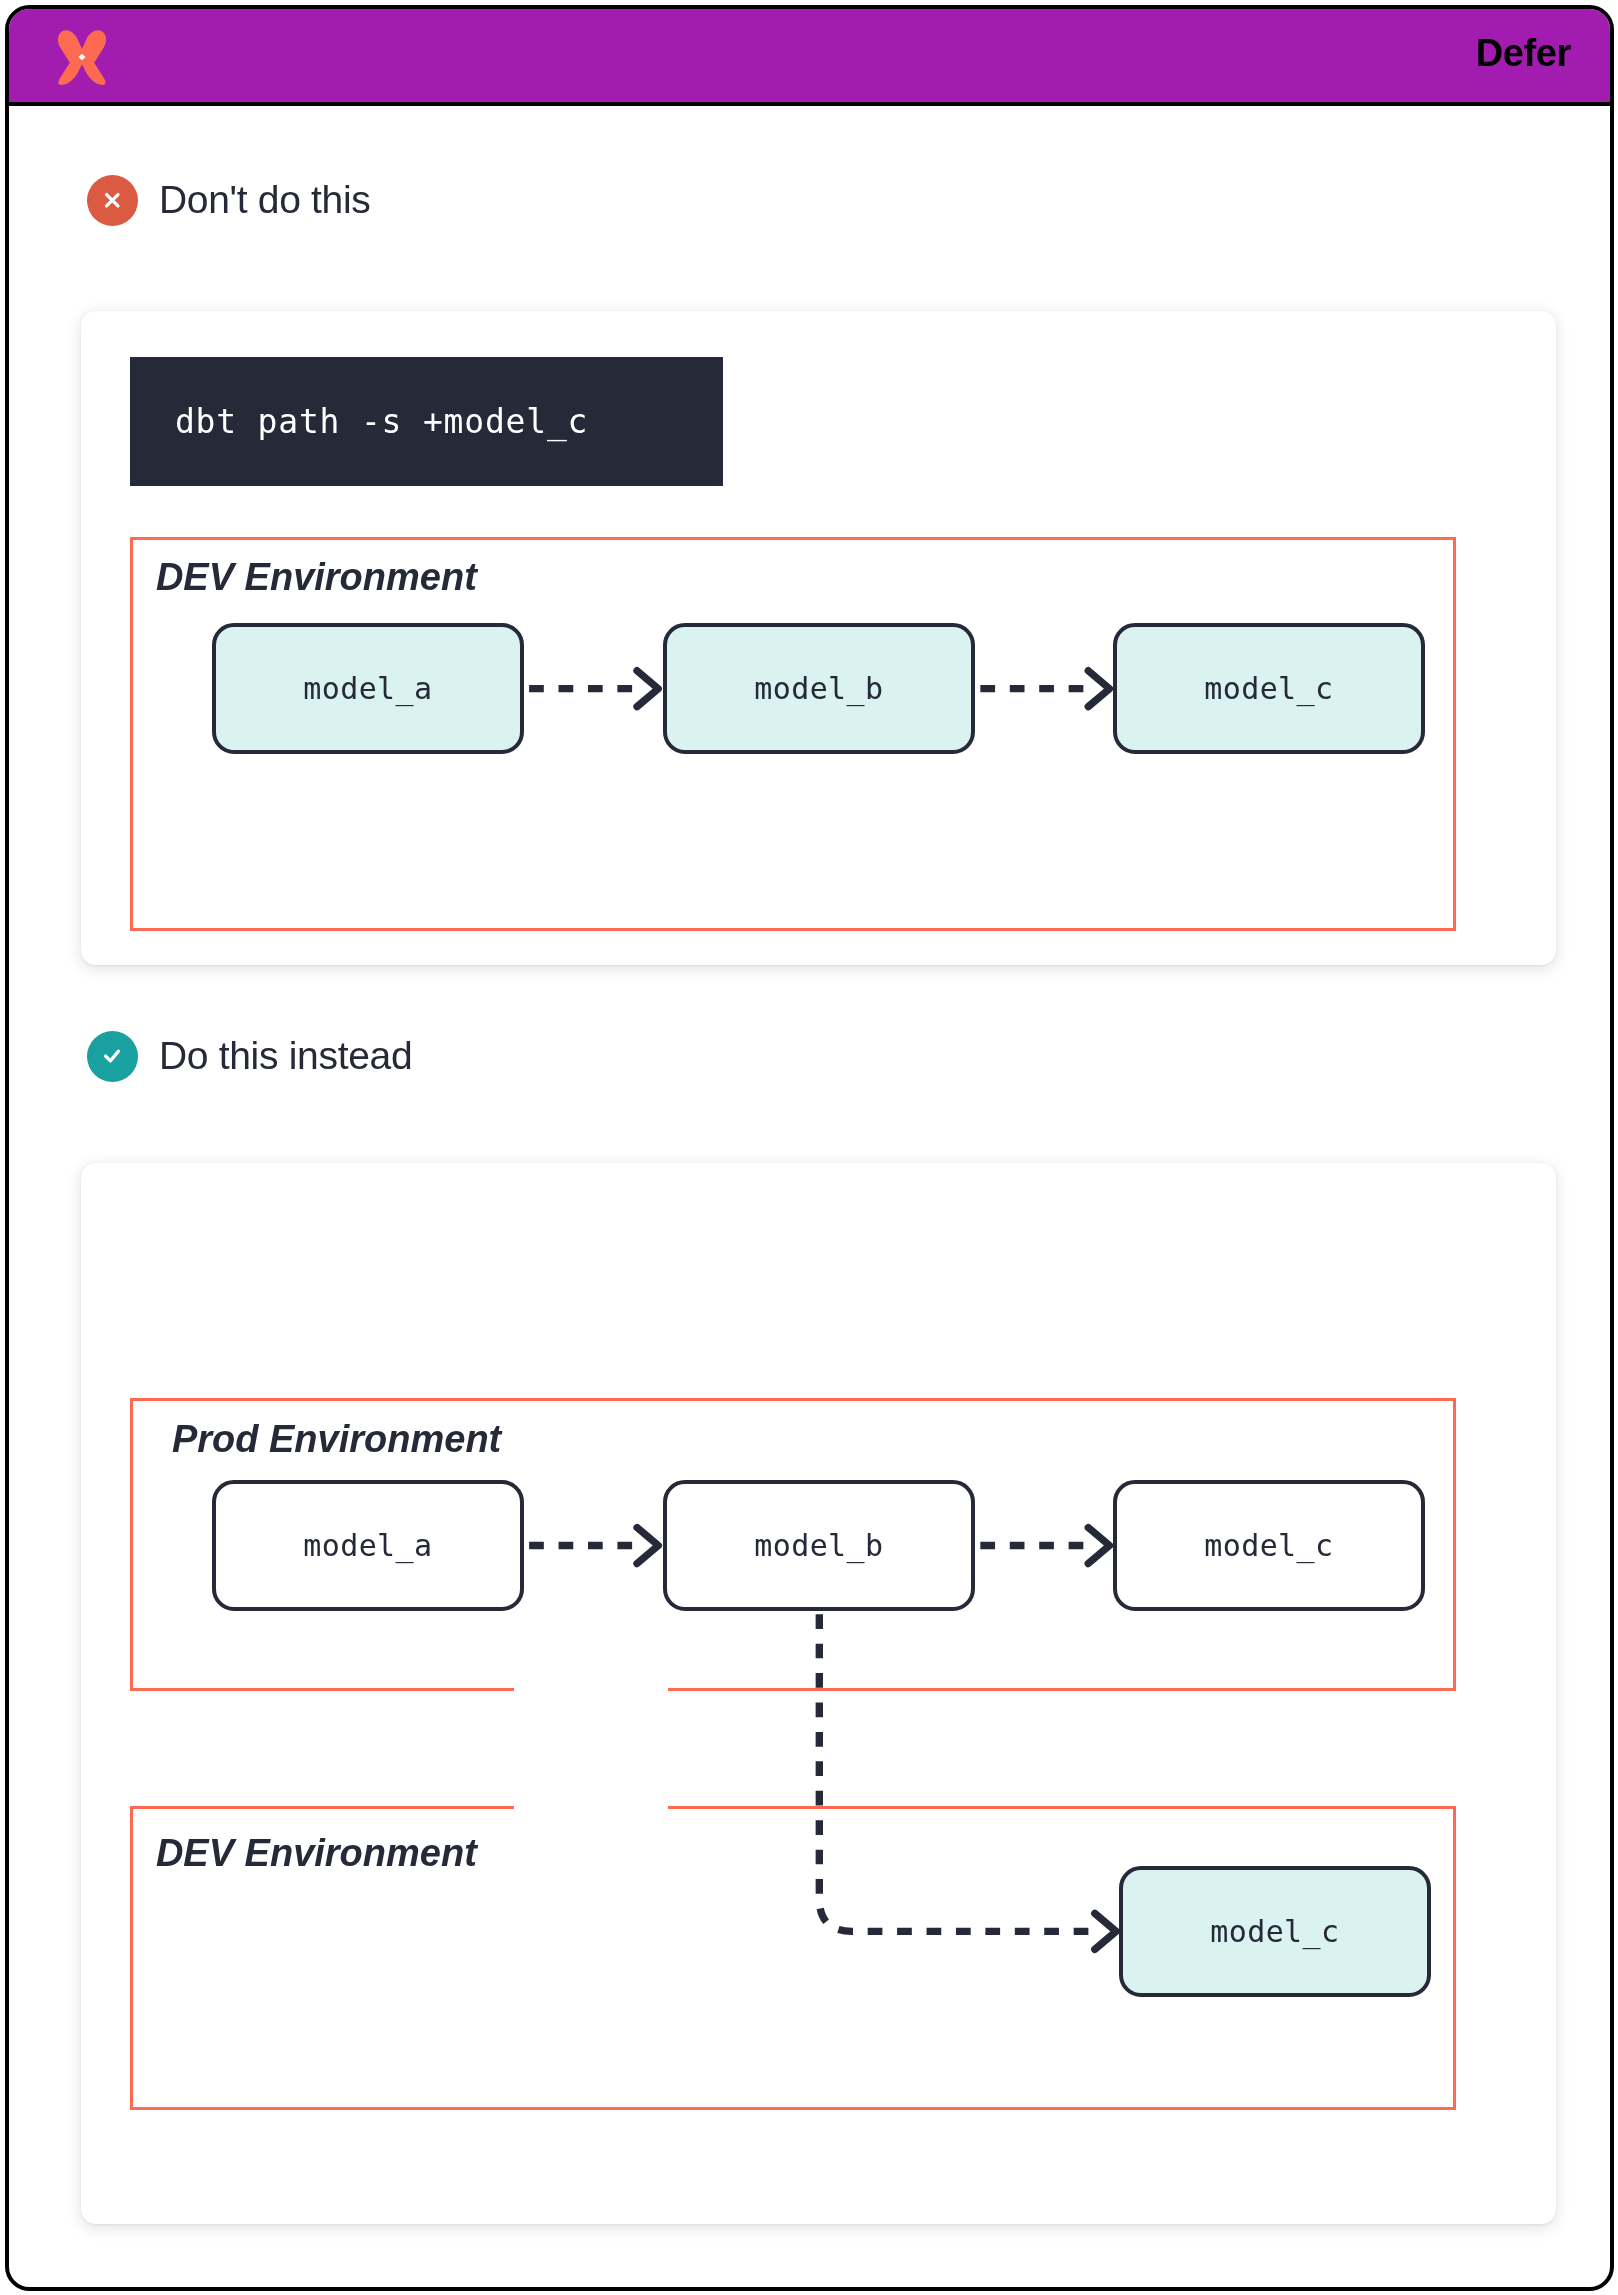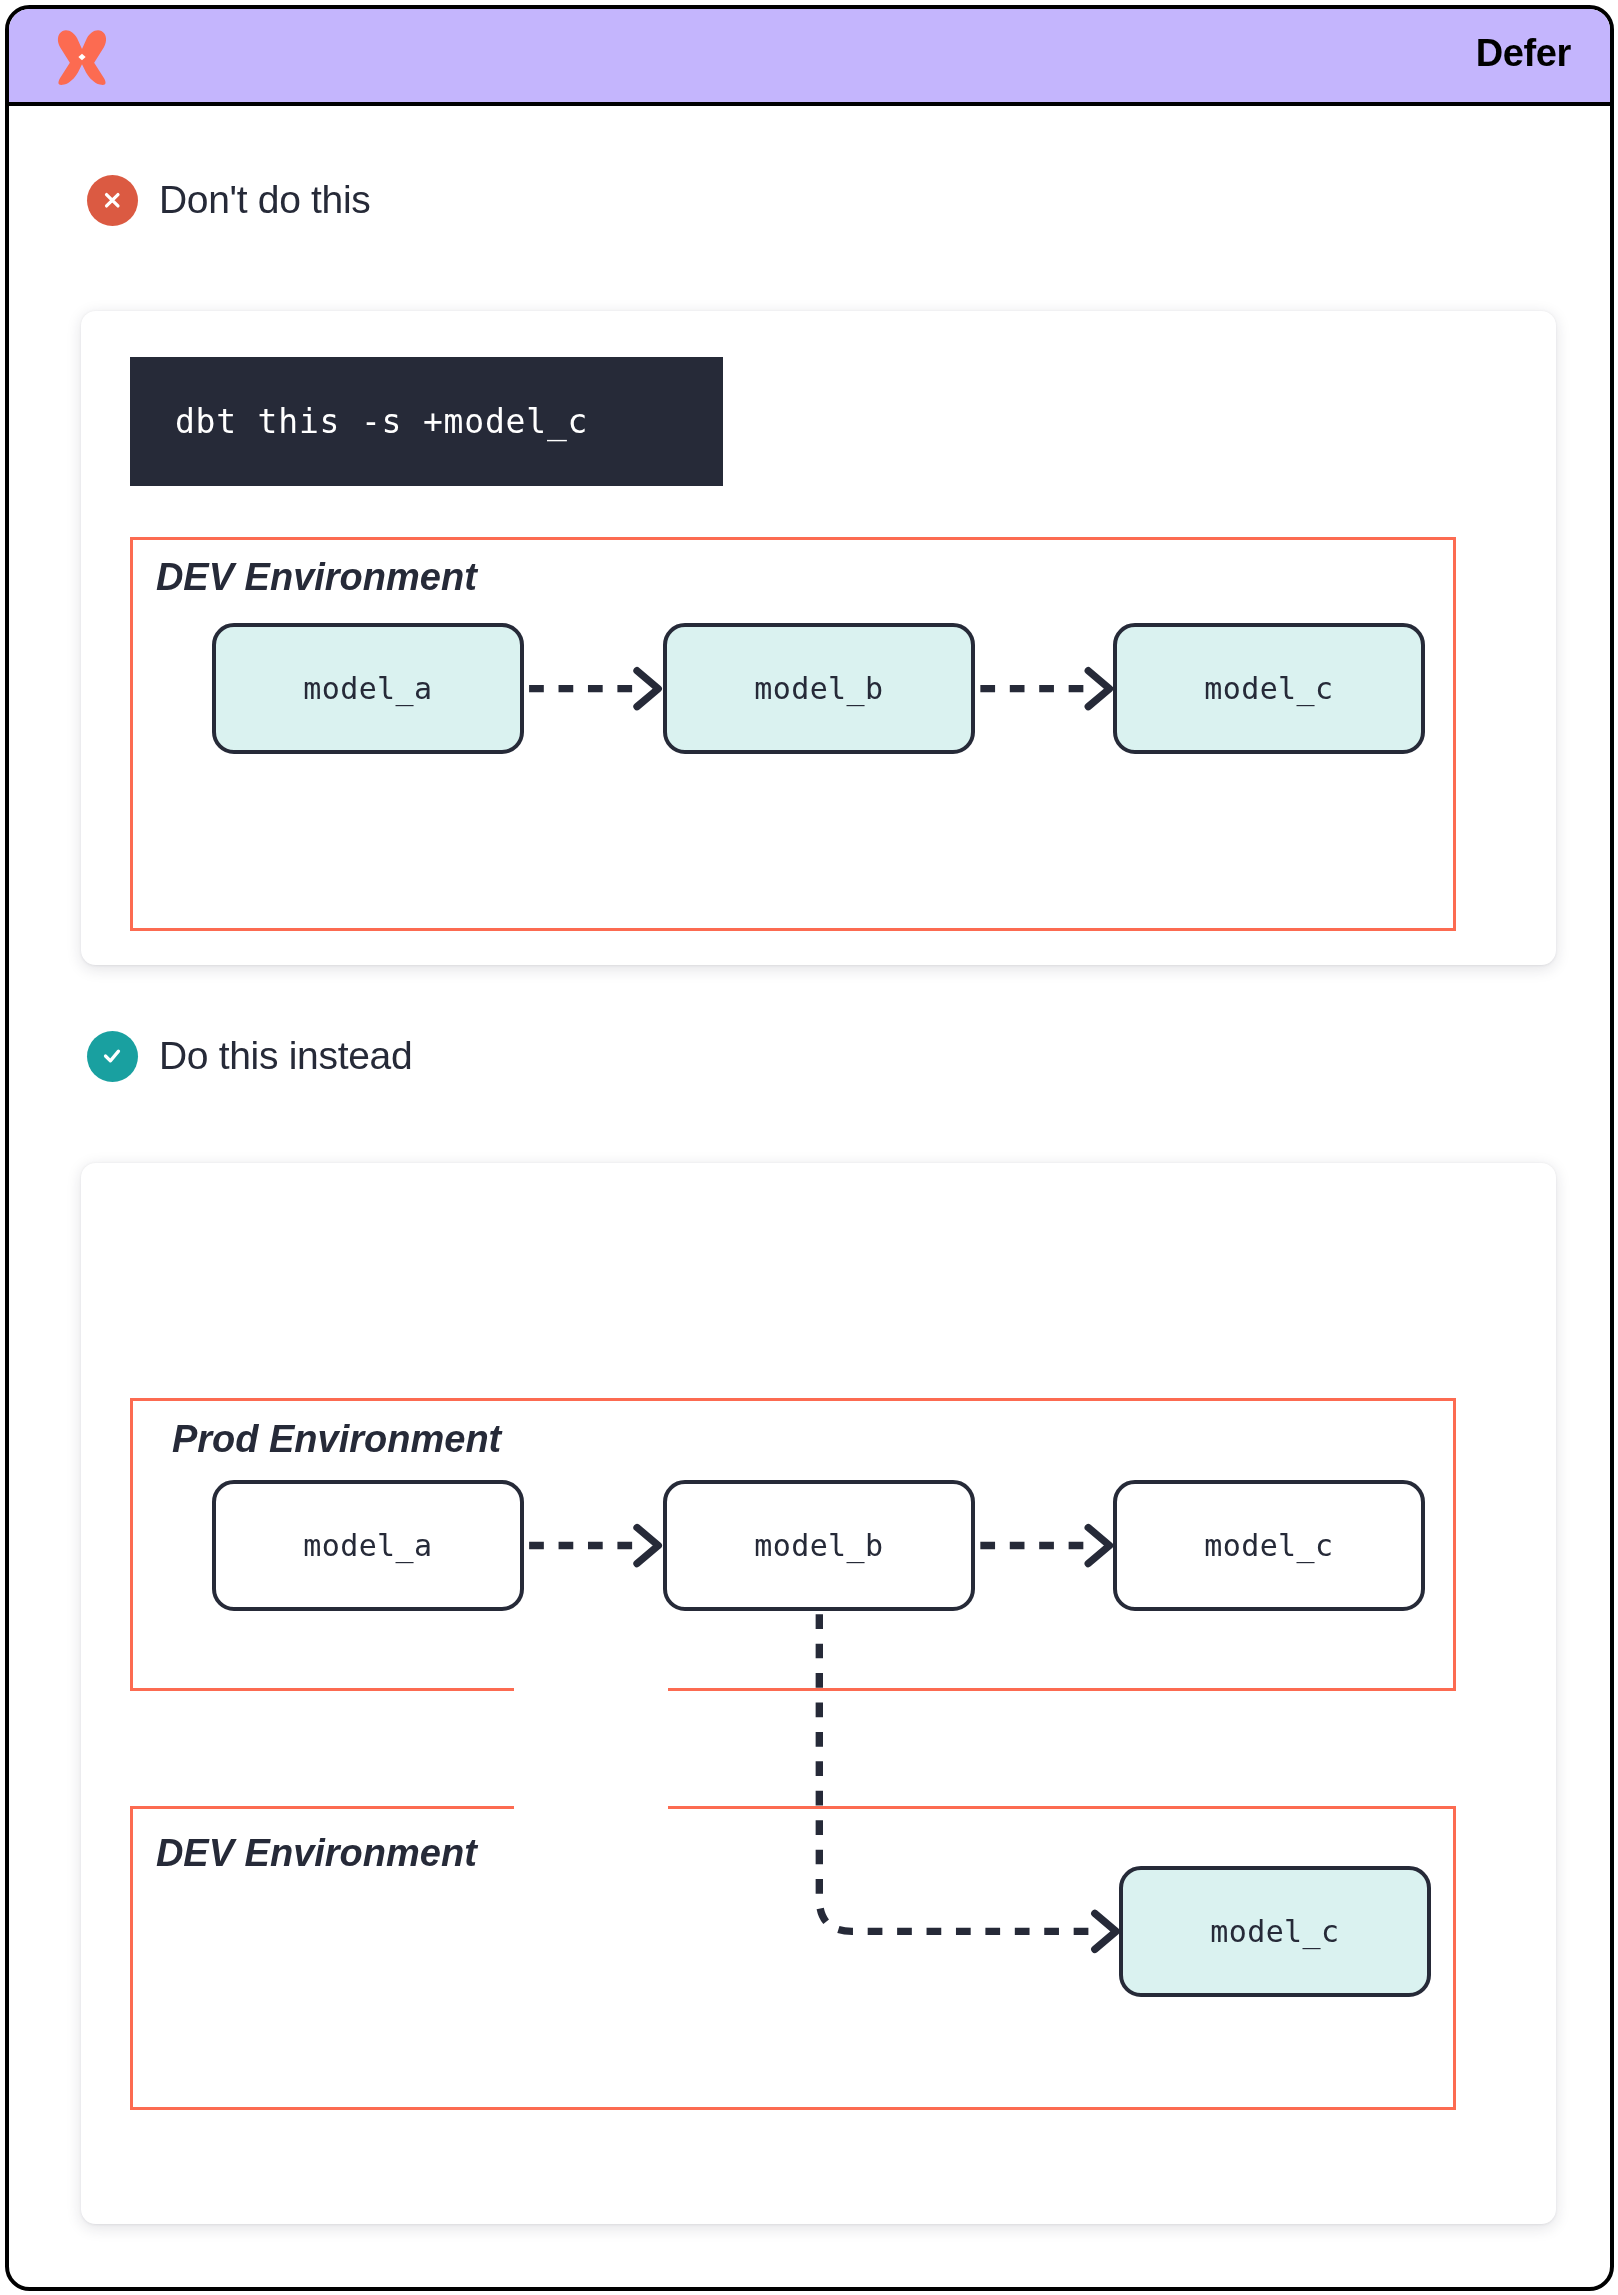--- a/index.html
+++ b/index.html
@@ -23,21 +23,21 @@
     border-radius: 24.5px;
     overflow: hidden;
   }
 
   
   .header {
     position: absolute;
     left: 0; top: 0;
     width: 100%;
     height: 97px;
-    background: #c4b5fd;
+    background: #a21caf;
     border-bottom: 4.1px solid #000000;
   }
   .logo {
     position: absolute;
     left: 43px; top: 18px;
     width: 60px; height: 60px;
   }
   .header-title {
     position: absolute;
     right: 39px;
@@ -167,21 +167,21 @@
     <div class="badge bad">
       <svg width="24.5" height="24.5" viewBox="0 0 30 30">
         <path d="M8 8 L22 22 M22 8 L8 22" stroke="#ffffff" stroke-width="4" stroke-linecap="round"></path>
       </svg>
     </div>
     <div class="section-title">Don't do this</div>
   </div>
 
   <div class="card" style="left:72px; top:302px; width:1475px; height:654px;">
 
-    <div class="code" style="left:49px; top:46px; width:593px; height:129px;">dbt this -s +model_c</div>
+    <div class="code" style="left:49px; top:46px; width:593px; height:129px;">dbt path -s +model_c</div>
 
     <div class="envbox" style="left:49px; top:226px; width:1326px; height:394px;"></div>
 
     <div class="env-label" style="left:75px; top:245px;">DEV Environment</div>
 
     <div class="node dev" style="left:131px; top:312px; width:312px; height:131px;">model_a</div>
     <div class="node dev" style="left:582px; top:312px; width:312px; height:131px;">model_b</div>
     <div class="node dev" style="left:1032px; top:312px; width:312px; height:131px;">model_c</div>
 
     <svg class="arrows" width="1475" height="654" viewBox="0 0 1804 800">

